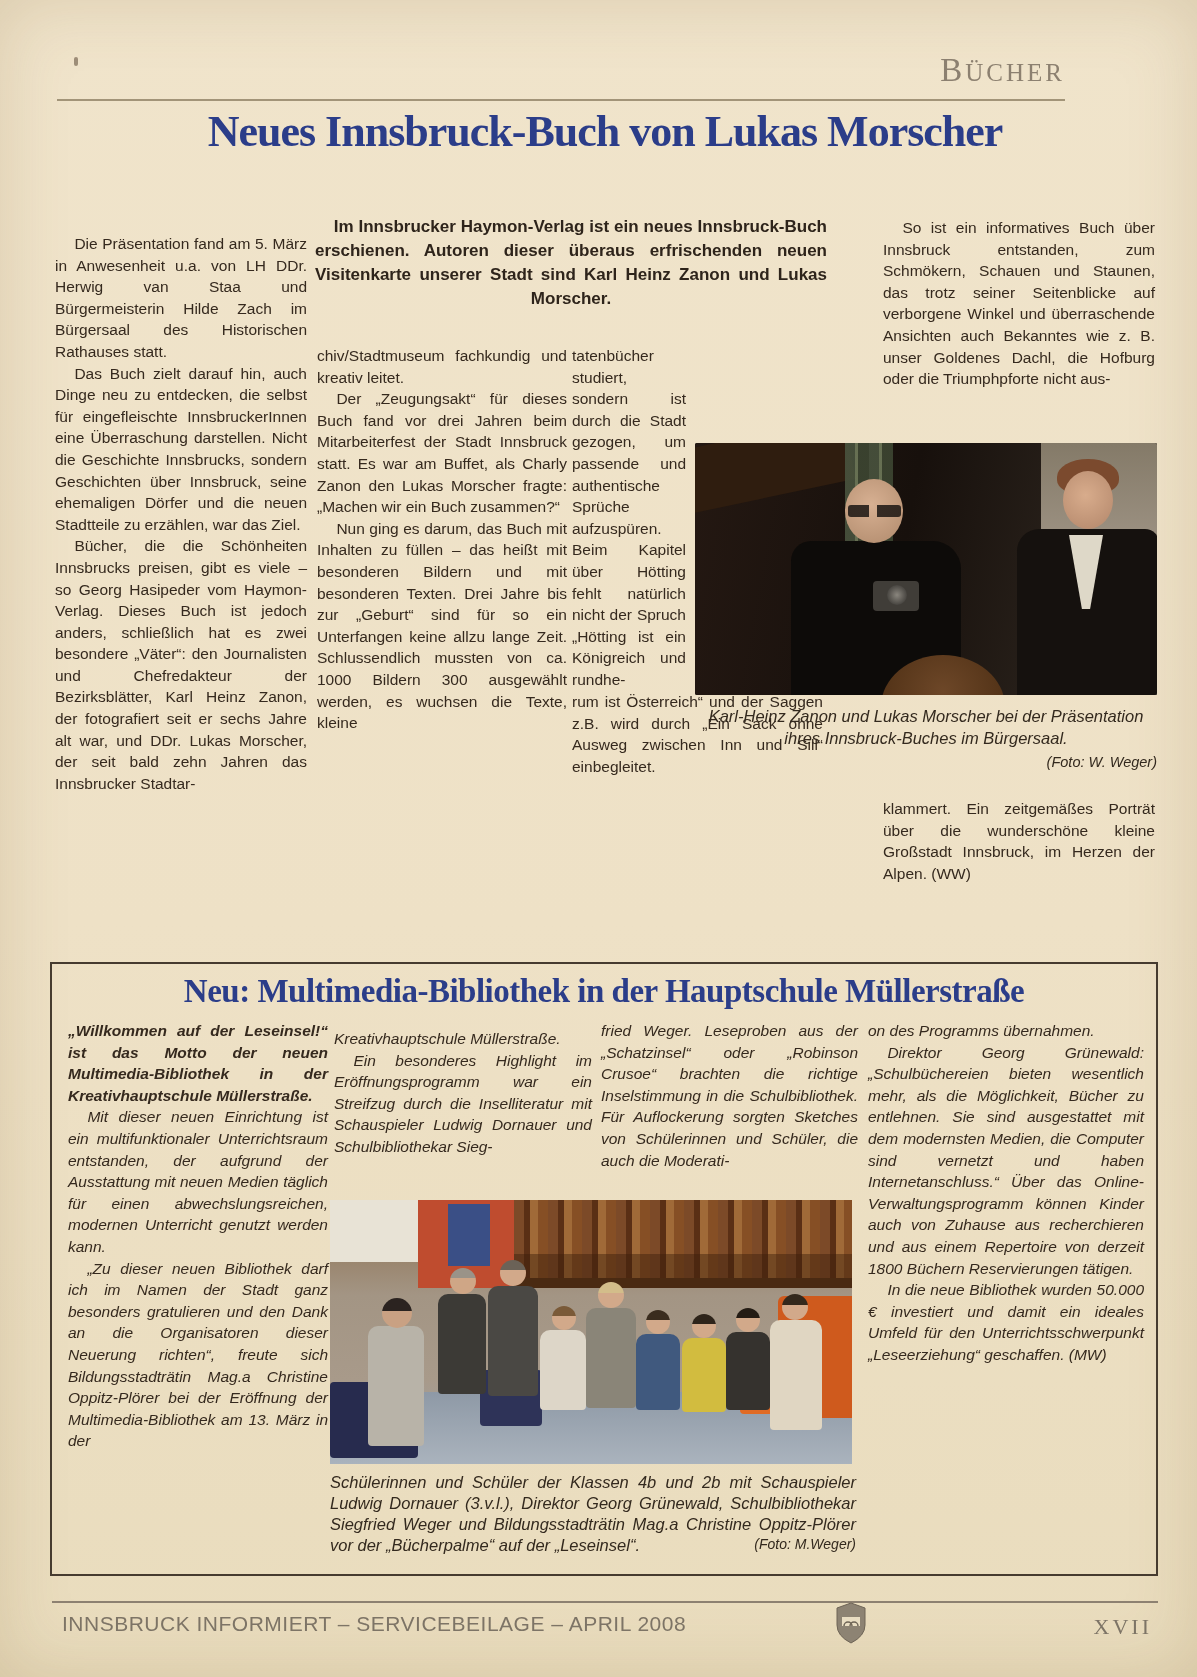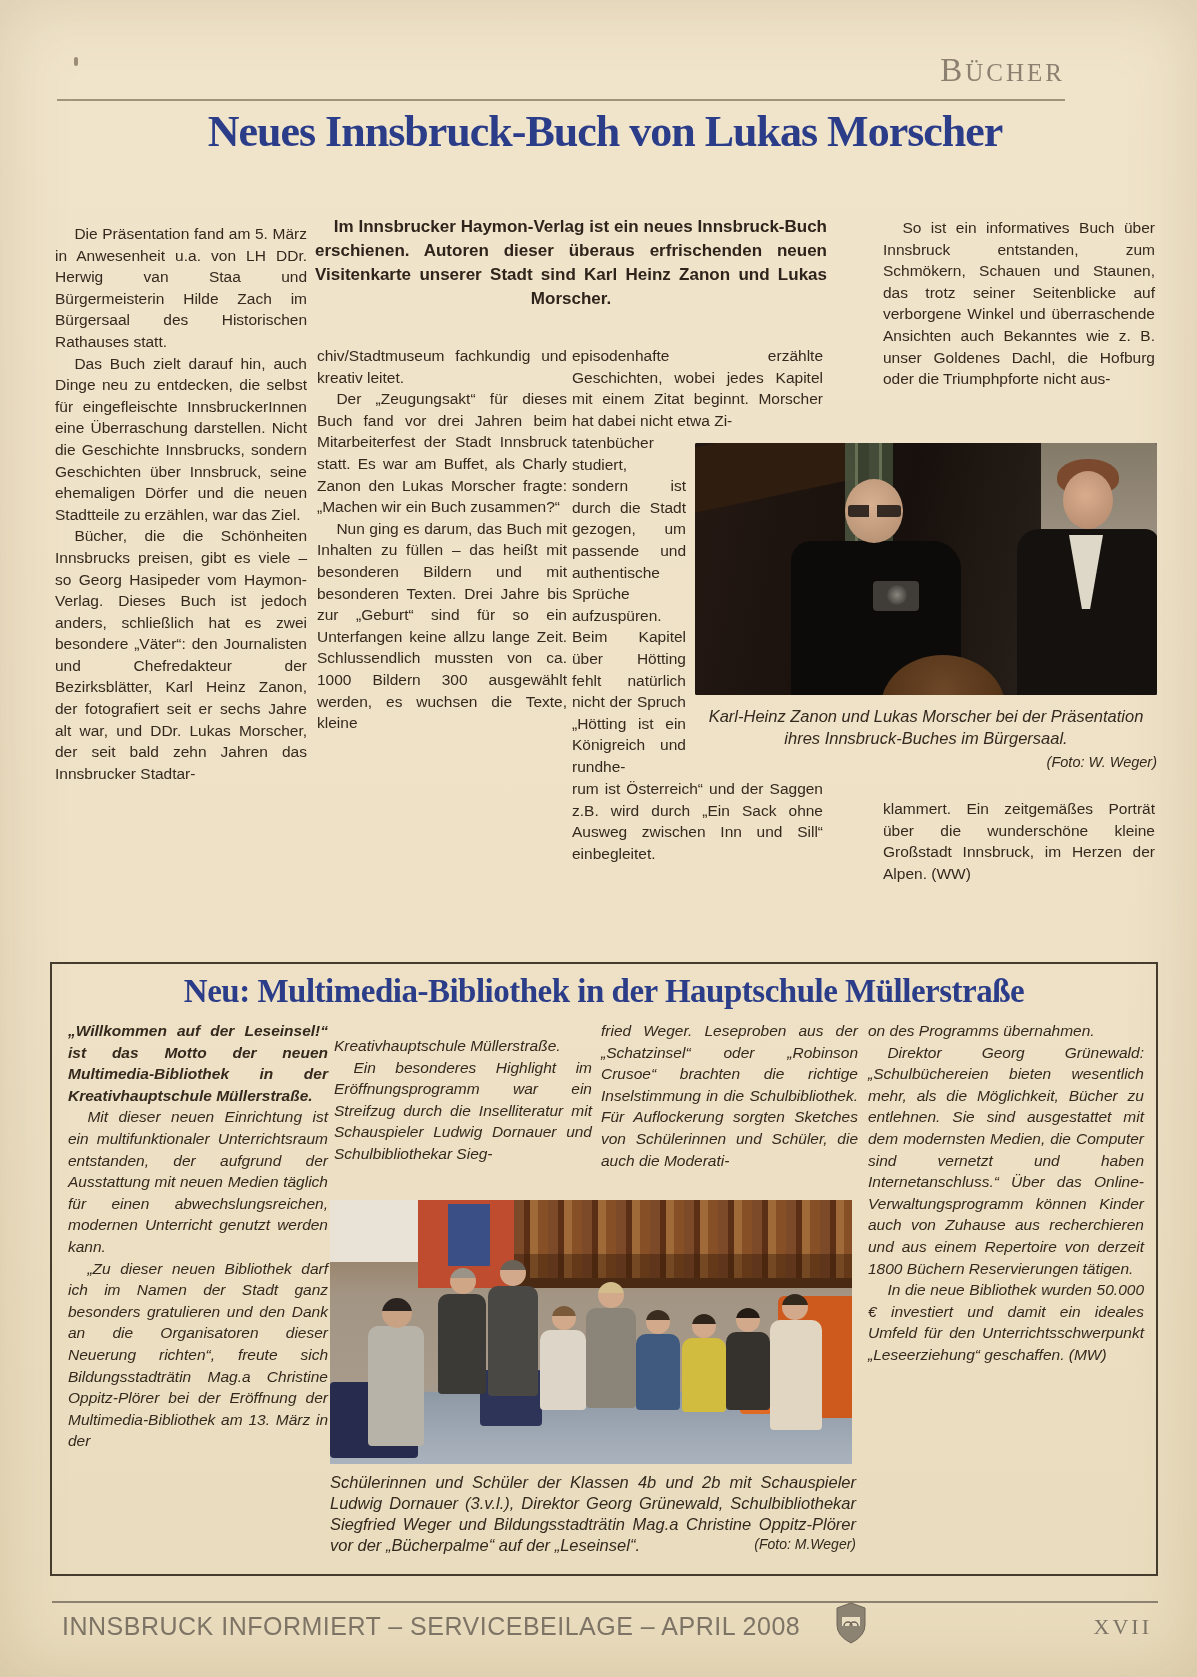--- a/index.html
+++ b/index.html
@@ -24,21 +24,21 @@
   .a1-title{
     position:absolute;top:108px;left:55px;width:1100px;text-align:center;
     font-family:"Liberation Serif",serif;font-weight:bold;color:#2b3d89;
     font-size:44px;line-height:48px;letter-spacing:-1px;
   }
   .a1-body{position:absolute;left:55px;top:215px;width:1100px;height:682px;}
   .col{position:absolute;font-size:15.5px;line-height:21.6px;text-align:justify;color:#35291e;}
   .col p{margin:0;text-indent:1.25em;}
   .col.cont p:first-child{text-indent:0;}
   .seg{text-align:justify;}
-  #a1-col1{left:0;top:8px;width:252px;}
+  #a1-col1{left:0;top:18px;width:252px;}
   .a1-lead{
     position:absolute;left:260px;top:0;width:512px;
     font-weight:bold;font-size:17px;line-height:24px;color:#2e241b;
     text-align:justify;text-align-last:center;text-indent:1.1em;
   }
   #a1-col2{left:262px;top:130px;width:250px;}
   #a1-col3{left:517px;top:130px;width:251px;}
   #a1-col3 .seg-top{height:87px;overflow:hidden;}
   #a1-col3 .seg-narrow{width:114px;height:346px;overflow:hidden;}
   #a1-col4a{left:828px;top:2px;width:272px;}
@@ -69,21 +69,21 @@
   
   .a2{position:absolute;left:50px;top:962px;width:1108px;height:614px;border:2px solid #463b2f;box-sizing:border-box;}
   .a2-title{
     margin-top:9px;text-align:center;
     font-family:"Liberation Serif",serif;font-weight:bold;color:#2b3d89;
     font-size:33px;letter-spacing:-0.5px;
   }
   .a2 .col{font-style:italic;}
   #a2-col1{left:16px;top:56px;width:260px;}
   .a2-lead{font-weight:bold;margin:0 0 0 0;}
-  #a2-col2{left:282px;top:71px;width:258px;}
+  #a2-col2{left:282px;top:64px;width:258px;}
   #a2-col3{left:549px;top:56px;width:257px;}
   #a2-col4{left:816px;top:56px;width:276px;}
 
   
   #photo2{position:absolute;left:278px;top:236px;width:522px;height:264px;overflow:hidden;background:linear-gradient(180deg,#8a6a48 0%,#a39584 36%,#a89a8a 68%,#97a2ae 100%);}
   #photo2 div{position:absolute;}
   .ph2-window{left:0;top:0;width:92px;height:62px;background:#e8e3d6;}
   .ph2-red{left:88px;top:0;width:98px;height:88px;background:#bf4c2f;}
   .ph2-blue{left:118px;top:4px;width:42px;height:62px;background:#3a4f86;}
   .ph2-shelf{left:184px;top:0;right:0;height:88px;background:repeating-linear-gradient(90deg,#7c4a28 0 10px,#5a2f15 10px 16px,#a06a38 16px 24px,#864f25 24px 34px);box-shadow:inset 0 -10px 0 #4a2a12,inset 0 -34px 0 rgba(60,30,10,.45);}
@@ -94,21 +94,21 @@
   .ph2-cube2{left:150px;bottom:38px;width:62px;height:56px;background:#2e3358;border-radius:4px;}
   .p-head{border-radius:50%;}
   .p-body{border-radius:10px 10px 4px 4px;}
 
   #caption2{position:absolute;left:278px;top:508px;width:526px;font-style:italic;font-size:16.5px;line-height:21px;color:#33291e;}
   #caption2 p{margin:0;text-align:justify;}
   #caption2 .credit{position:absolute;right:0;bottom:1px;font-size:14px;}
 
   
   .footer-rule{position:absolute;left:52px;top:1601px;width:1106px;height:2px;background:#8d8171;}
-  .footer-imprint{position:absolute;left:62px;top:1612px;font-size:25px;letter-spacing:0.5px;color:#7d7466;}
+  .footer-imprint{position:absolute;left:62px;top:1612px;font-size:21px;letter-spacing:0.5px;color:#7d7466;}
   .emblem{position:absolute;left:835px;top:1602px;}
   .page-number{position:absolute;right:45px;top:1614px;font-family:"Liberation Serif",serif;font-size:22px;letter-spacing:3px;color:#7d7466;}
 </style>
 </head>
 <body>
 
 <div class="page">
 
   <div class="speck"></div>
 
@@ -129,21 +129,20 @@
 
       <div class="a1-lead">Im Innsbrucker Haymon-Verlag ist ein neues Innsbruck-Buch erschienen. Autoren dieser überaus erfrischenden neuen Visitenkarte unserer Stadt sind Karl Heinz Zanon und Lukas Morscher.</div>
 
       <div id="a1-col2" class="col cont">
           <p>chiv/Stadtmuseum fachkundig und kreativ leitet.</p>
           <p>Der „Zeugungsakt“ für dieses Buch fand vor drei Jahren beim Mitarbeiterfest der Stadt Innsbruck statt. Es war am Buffet, als Charly Zanon den Lukas Morscher fragte: „Machen wir ein Buch zusammen?“</p>
           <p>Nun ging es darum, das Buch mit Inhalten zu füllen – das heißt mit besonderen Bildern und mit besonderen Texten. Drei Jahre bis zur „Geburt“ sind für so ein Unterfangen keine allzu lange Zeit. Schlussendlich mussten von ca. 1000 Bildern 300 ausgewählt werden, es wuchsen die Texte, kleine</p>
         </div>
 
       <div id="a1-col3" class="col">
-        <div class="seg seg-top">episodenhafte erzählte Geschichten, wobei jedes Kapitel mit einem Zitat beginnt. Morscher hat dabei nicht etwa Zi-</div>
         <div class="seg seg-narrow">tatenbücher studiert, sondern ist durch die Stadt gezogen, um passende und authentische Sprüche aufzuspüren. Beim Kapitel über Hötting fehlt natürlich nicht der Spruch „Hötting ist ein Königreich und rundhe-</div>
         <div class="seg">rum ist Österreich“ und der Saggen z.B. wird durch „Ein Sack ohne Ausweg zwischen Inn und Sill“ einbegleitet.</div>
       </div>
 
       <div id="a1-col4a" class="col">
         <p>So ist ein informatives Buch über Innsbruck entstanden, zum Schmökern, Schauen und Staunen, das trotz seiner Seitenblicke auf verborgene Winkel und überraschende Ansichten auch Bekanntes wie z. B. unser Goldenes Dachl, die Hofburg oder die Triumphpforte nicht aus-</p>
       </div>
       <div id="a1-col4b" class="col cont">
         <p>klammert. Ein zeitgemäßes Porträt über die wunderschöne kleine Großstadt Innsbruck, im Herzen der Alpen. (WW)</p>
       </div>

